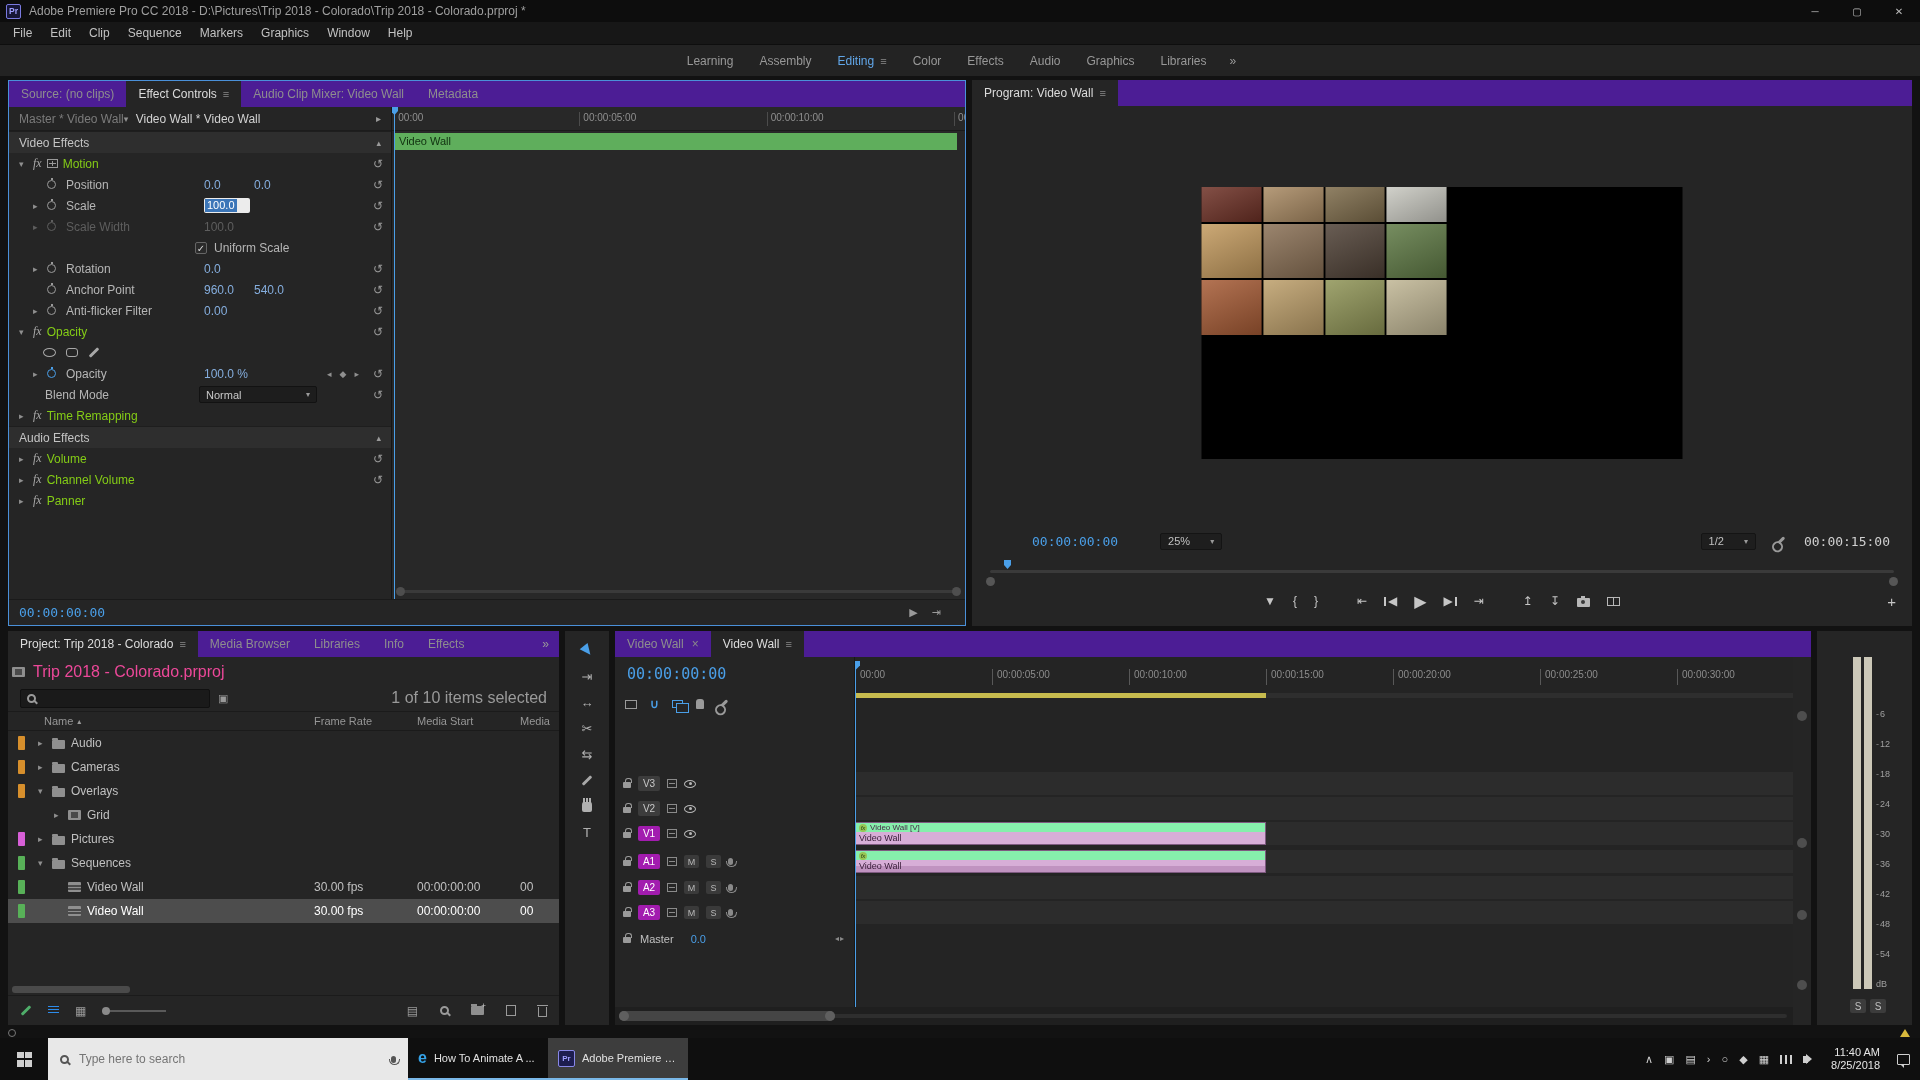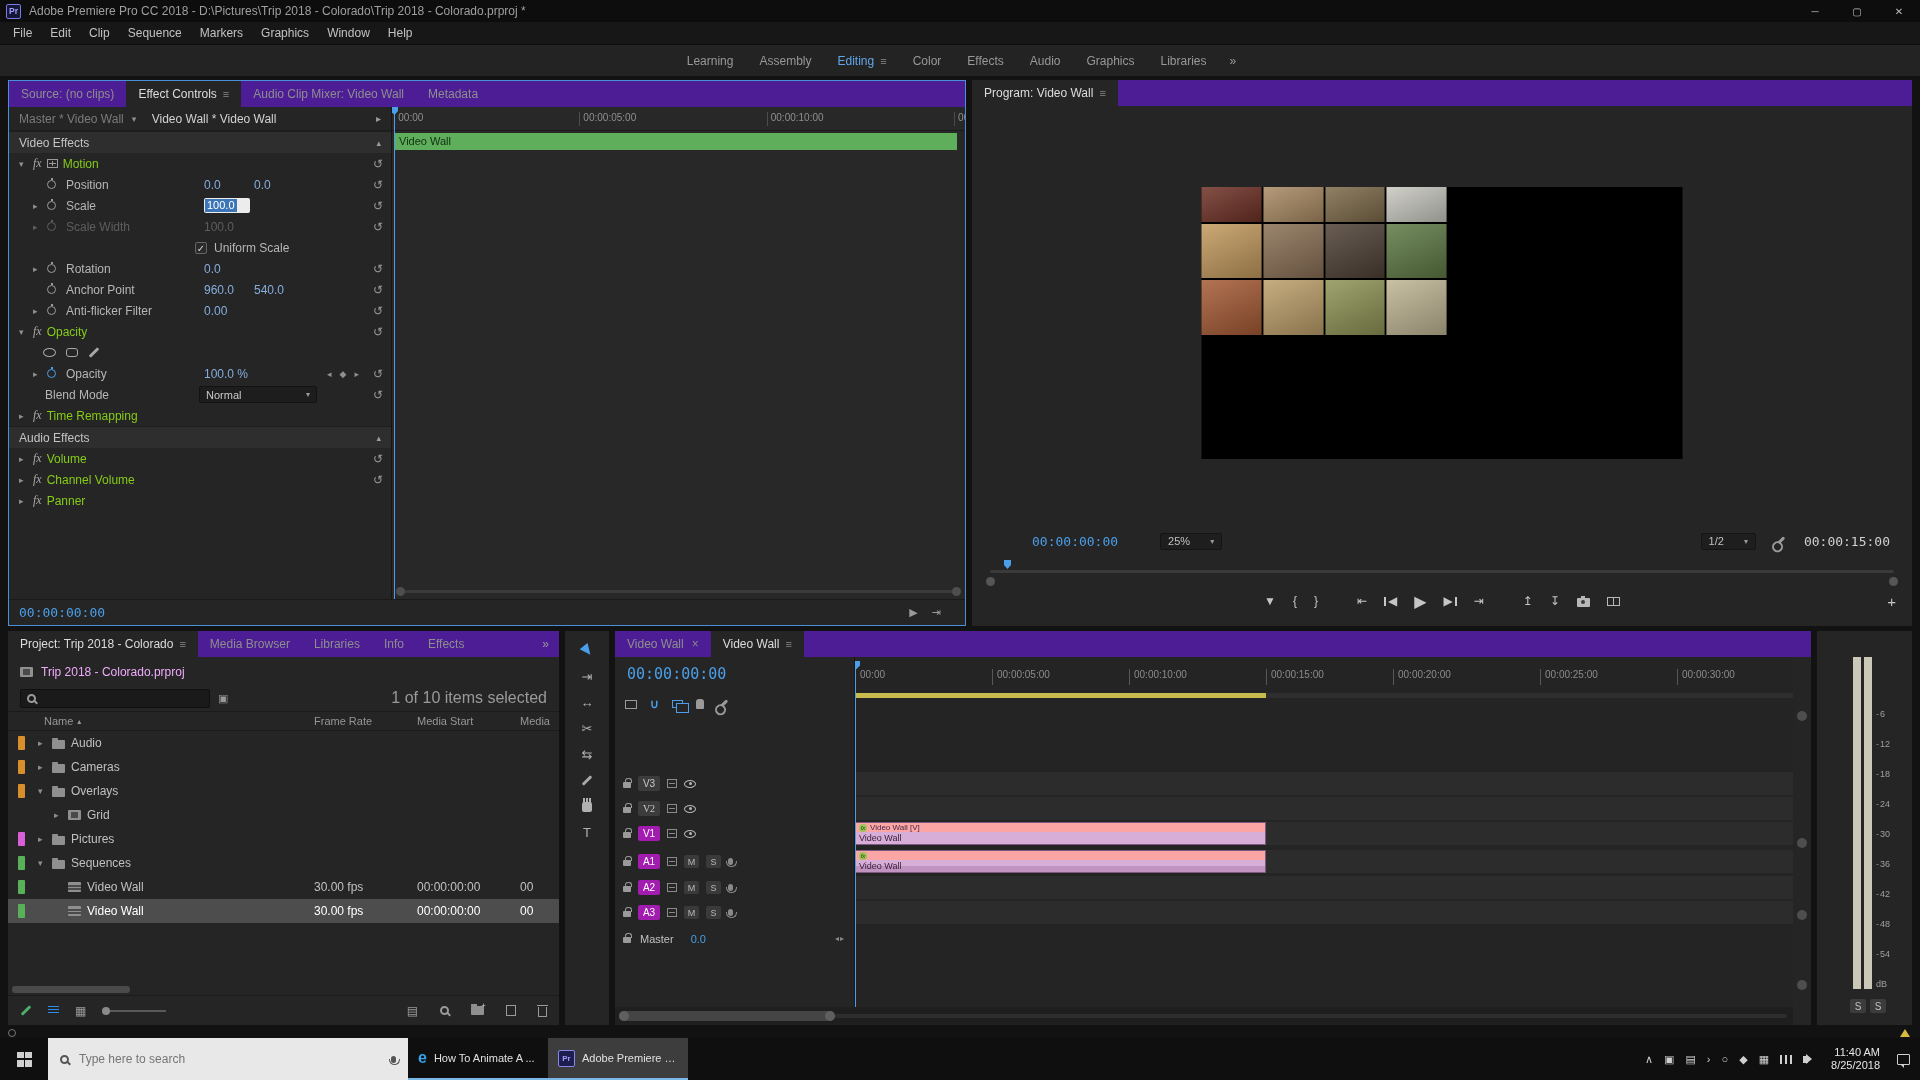--- a/index.html
+++ b/index.html
@@ -30,21 +30,21 @@
   .tabbar{height:26px;background:#4c1d95;display:flex;align-items:stretch;font-size:12px;color:#8e8e8e;flex:0 0 auto}
   .ptab{display:flex;align-items:center;gap:6px;padding:0 12px;white-space:nowrap}
   .ptab.active{background:#252525;color:#dcdcdc}
   .tclose{color:#8a8a8a;margin-left:2px}
   .pjmore{margin-left:auto;align-self:center}
 
   
   .ec{width:958px;border:1px solid #4a90d9;display:flex;flex-direction:column}
   .ec-body{flex:1;display:flex;overflow:hidden}
   .ec-left{width:382px;display:flex;flex-direction:column;overflow:hidden;background:#252525}
-  .ec-head{height:24px;display:flex;align-items:center;gap:8px;padding:0 10px;font-size:12px;border-bottom:1px solid #1c1c1c;flex:0 0 auto}
+  .ec-head{height:24px;display:flex;align-items:center;gap:0;padding:0 10px;font-size:12px;border-bottom:1px solid #1c1c1c;flex:0 0 auto}
   .dim{color:#7b7b7b}
   .clipn{color:#d2d2d2}
   .ec-toggle{margin-left:auto;color:#9a9a9a;font-size:10px}
   .ec-row{height:21px;display:flex;align-items:center;padding:0 8px 0 10px;font-size:12px;color:#b6b6b6;flex:0 0 auto}
   .ec-param{padding-left:24px}
   .ec-check{padding-left:186px;gap:7px}
   .ec-dd{padding-left:36px}
   .ec-shapes{padding-left:34px;gap:10px}
   .chev{width:12px;color:#909090;font-size:9px;flex:0 0 auto}
   .fxi{font-style:italic;font-family:"Liberation Serif",serif;font-size:12px;color:#a8a8a8;margin:0 5px 0 2px}
@@ -98,21 +98,21 @@
   .pm-transport{position:absolute;left:0;right:0;top:505px;height:32px;display:flex;align-items:center;justify-content:center;gap:17px;color:#c6c6c6}
   .tbtn{font-size:12px;display:inline-flex;align-items:center}
   .tbtn.big{font-size:16px}
   .tbtn.gap{margin-left:22px}
   .stepb::before{content:"";width:2px;height:9px;background:currentColor;margin-right:2px;display:inline-block}
   .stepf::after{content:"";width:2px;height:9px;background:currentColor;margin-left:2px;display:inline-block}
   .pm-plus{position:absolute;right:16px;top:505px;height:32px;display:flex;align-items:center;color:#c6c6c6;font-size:15px}
 
   
   .pj{width:551px}
-  .pj-file{height:26px;display:flex;align-items:center;gap:8px;padding:0 12px;font-size:12px;color:#f0abfc;margin-top:2px}
+  .pj-file{height:26px;display:flex;align-items:center;gap:8px;padding:0 4px;font-size:16px;color:#ec4899;margin-top:2px}
   .pj-search{height:26px;display:flex;align-items:center;gap:8px;padding:0 12px}
   .sbox{width:190px;height:19px;background:#1a1a1a;border:1px solid #101010;border-radius:2px;display:flex;align-items:center;gap:6px;padding:0 6px}
   .sbox input{flex:1;background:none;border:none;outline:none;color:#ccc;font-size:11px;font-family:inherit;min-width:0}
   .sopt{color:#9a9a9a;font-size:11px}
   .pj-status{margin-left:auto;font-size:16px;color:#9a9a9a}
   .pj-cols{height:20px;display:flex;align-items:center;font-size:11px;color:#969696;border-top:1px solid #1b1b1b;border-bottom:1px solid #1b1b1b;position:relative}
   .pc-name{padding-left:36px;display:flex;gap:4px;align-items:center}
   .sortcaret{font-size:8px;color:#9a9a9a}
   .pc{position:absolute}.pc1{left:306px}.pc2{left:409px}.pc3{left:512px}
   .pj-rows{position:relative}
@@ -154,21 +154,21 @@
   .tl-content{position:absolute;left:240px;right:18px;top:0;bottom:18px;background:#242424;overflow:hidden}
   .tl-ruler{position:absolute;left:0;right:0;top:8px;height:26px;color:#8c8c8c;font-size:10px}
   .rt{position:absolute;top:4px;border-left:1px solid #585858;padding-left:4px;height:16px;white-space:nowrap}
   .tl-wa-track{position:absolute;left:0;right:0;top:36px;height:5px;background:#2e2e2e}
   .tl-wa{position:absolute;left:0;top:36px;width:411px;height:5px;background:#c7bb4e}
   .lane{position:absolute;left:0;right:0;height:23px;background:#2c2c2c}
   .tl-ph{position:absolute;left:0;top:4px;bottom:0;width:1px;background:#4a9fe8;z-index:6}
   .tl-ph::before{content:"";position:absolute;left:-4px;top:0;width:9px;height:9px;background:#4a9fe8;clip-path:polygon(0 0,100% 0,100% 50%,50% 100%,0 50%)}
   .clip{position:absolute;left:0;width:411px;height:23px;z-index:3;overflow:hidden;border:1px solid #7e5a80}
   .clip-v{top:165px}.clip-a{top:193px}
-  .clip-title{height:9px;background:#fca5a5;display:flex;align-items:center;gap:3px;padding:0 3px;font-size:8px;color:#472a47;white-space:nowrap}
+  .clip-title{height:9px;background:#86efac;display:flex;align-items:center;gap:3px;padding:0 3px;font-size:8px;color:#472a47;white-space:nowrap}
   .clip-body{height:13px;background:#d7aed7;font-size:9px;color:#3c203c;padding:0 3px;line-height:12px}
   .clip-a .clip-body{background:linear-gradient(#d7aed7 45%,#c093c0 45%)}
   .fxb{width:8px;height:8px;border-radius:50%;background:#97c554;color:#1e3a10;font-size:6px;font-style:italic;display:inline-flex;align-items:center;justify-content:center;flex:0 0 auto}
   .tl-vs{position:absolute;right:0;top:0;width:18px;bottom:18px}
   .vdot{position:absolute;left:4px;width:10px;height:10px;border-radius:50%;background:#4e4e4e}
   .tl-hs{position:absolute;left:0;right:18px;bottom:0;height:18px;background:#1f1f1f}
   .tl-hs::before{content:"";position:absolute;left:6px;right:6px;top:7px;height:4px;background:#2e2e2e;border-radius:2px}
   .hs-pill{position:absolute;left:4px;top:4px;width:216px;height:10px;border-radius:5px;background:#454545}
   .hs-pill::before{content:"";position:absolute;left:0;top:0;width:10px;height:10px;border-radius:50%;background:#5f5f5f}
   .hs-pill::after{content:"";position:absolute;right:0;top:0;width:10px;height:10px;border-radius:50%;background:#5f5f5f}
@@ -728,21 +728,21 @@
                 <span class="i i-wrench"></span>
               </span>
             </div>
           <div id="tlHeads">
               <div class="thead" style="top: 115px;">
                 <span class="i i-lock"></span>
                 <span class="tbadge">V3</span>
                 <span class="i i-sync"></span>
                 <span class="i i-eye"></span>
               </div>
-              <div class="thead" style="top: 140px; font-family: Liberation Serif, serif;">
+              <div class="thead" style="top: 140px;">
                 <span class="i i-lock"></span>
                 <span class="tbadge">V2</span>
                 <span class="i i-sync"></span>
                 <span class="i i-eye"></span>
               </div>
               <div class="thead" style="top: 165px;">
                 <span class="i i-lock"></span>
                 <span class="tbadge tgt">V1</span>
                 <span class="i i-sync"></span>
                 <span class="i i-eye"></span>

